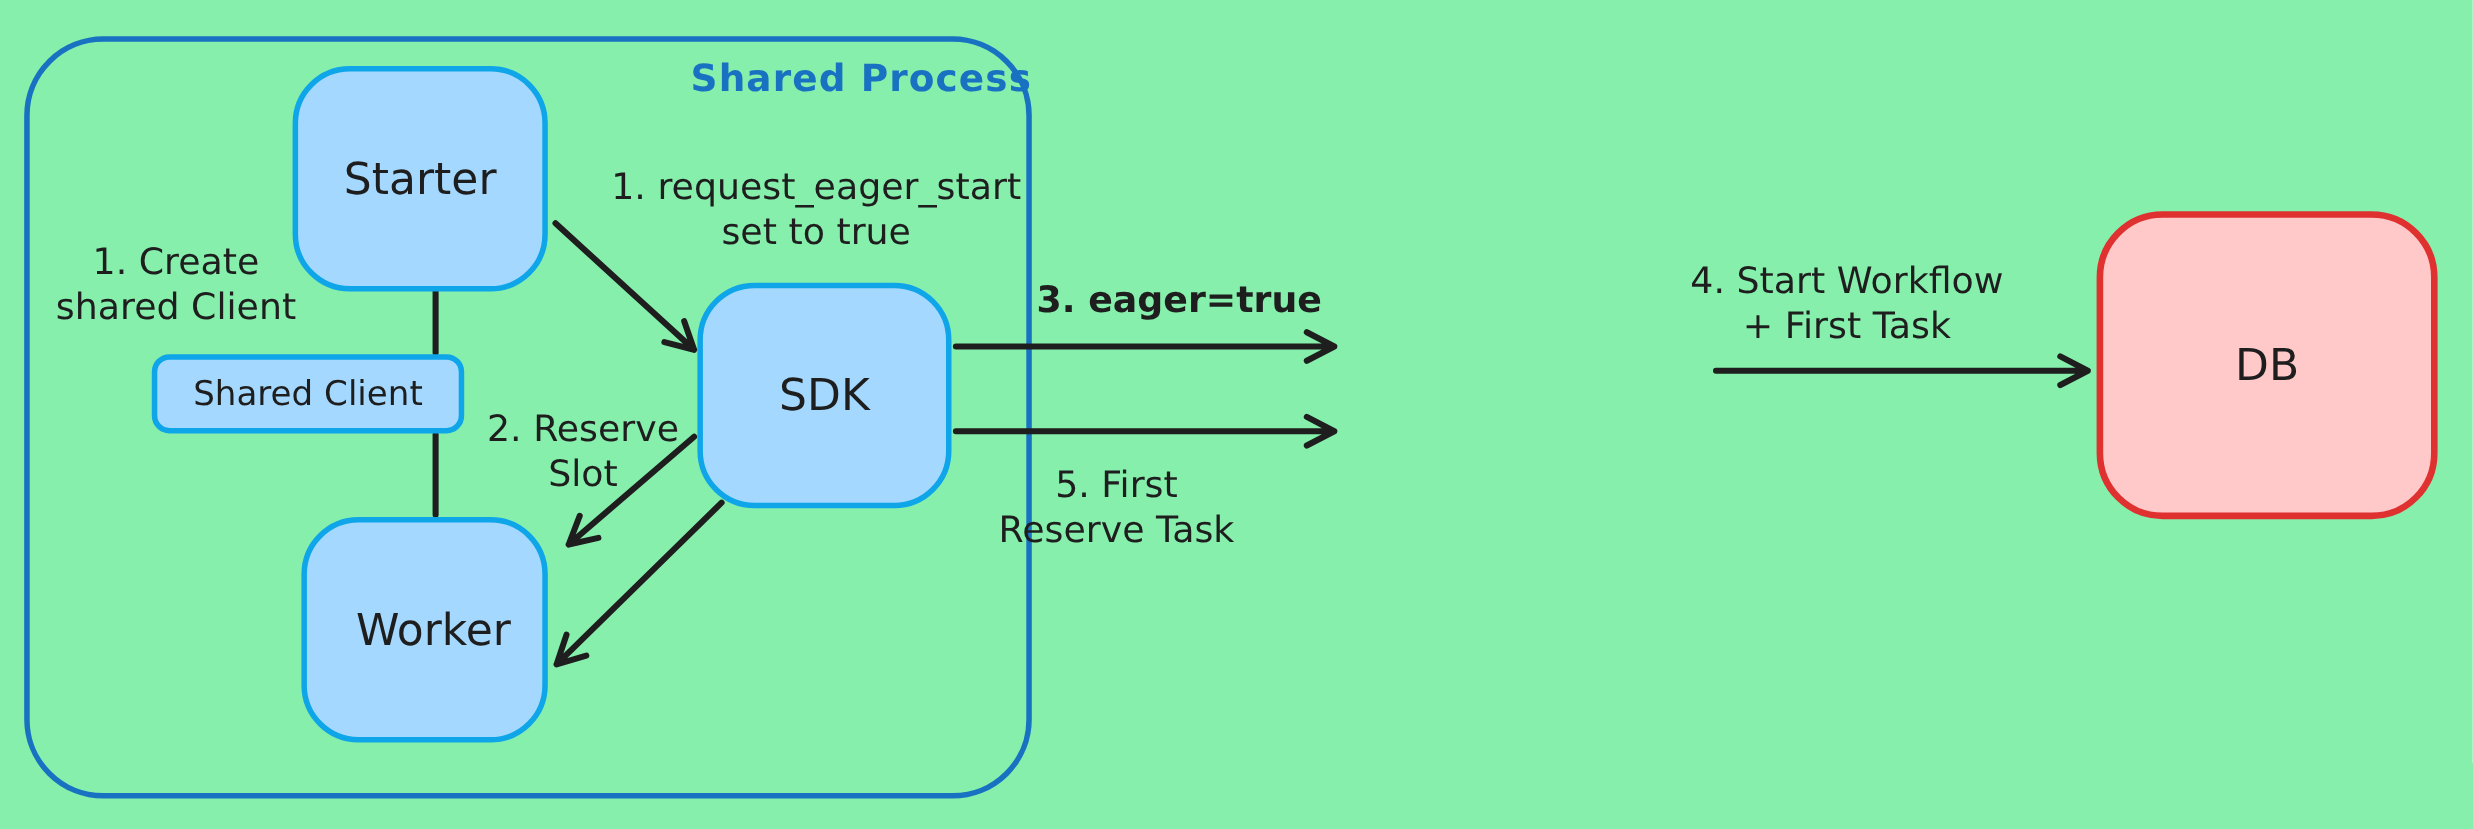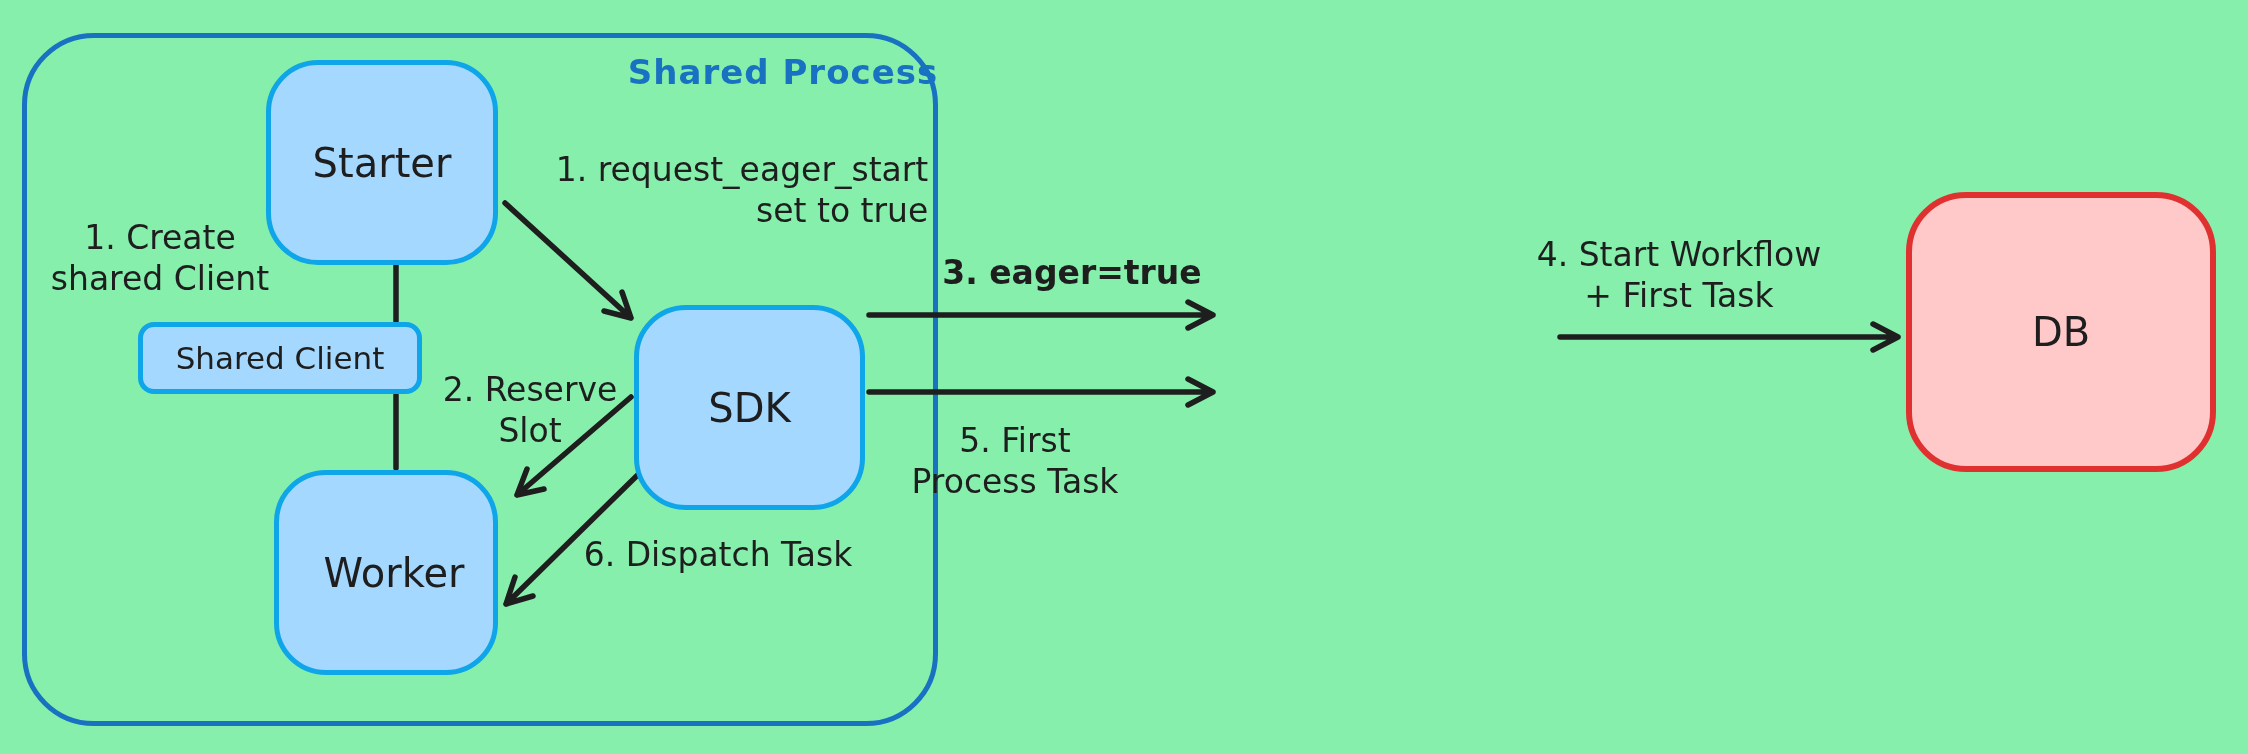--- a/index.html
+++ b/index.html
@@ -24,29 +24,29 @@
   }
   .node{
     position:absolute;display:flex;align-items:center;justify-content:center;
     box-sizing:border-box;white-space:nowrap;font-weight:500;
   }
   .node.blue{background:#a5d8ff;border:5px solid #0ea5e9;}
   .node.red{background:#ffc9c9;border:6px solid #e03131;}
   .node-starter{left:266px;top:60px;width:232px;height:205px;border-radius:52px;font-size:40px;}
   .node-shared-client{left:138px;top:322px;width:284px;height:72px;border-radius:16px;font-size:31px;border-width:4px;}
   .node-worker{left:274px;top:470px;width:224px;height:205px;border-radius:52px;font-size:40px;padding-left:16px;}
-  .node-sdk{left:634px;top:257px;width:231px;height:205px;border-radius:52px;font-size:40px;margin-top:48px;}
+  .node-sdk{left:634px;top:257px;width:231px;height:205px;border-radius:52px;font-size:40px;}
   .node-server{left:1224px;top:145px;width:332px;height:427px;border-radius:50%;font-size:40px;}
   .node-db{left:1906px;top:192px;width:310px;height:280px;border-radius:60px;font-size:40px;}
   .note{
     position:absolute;transform:translate(-50%,-50%);
     font-size:33px;line-height:41px;text-align:center;white-space:nowrap;color:#1e1e1e;
   }
   .note-create{left:160px;top:258px;}
-  .note-eager-start{left:742px;top:190px;text-align:right;}
+  .note-eager-start{left:742px;top:190px;}
   .note-reserve{left:530px;top:410px;}
   .note-dispatch{left:718px;top:554px;}
   .note-eager-true{left:1072px;top:272px;font-weight:bold;}
   .note-first-task{left:1015px;top:461px;}
   .note-start-workflow{left:1679px;top:275px;}
 </style>
 </head>
 <body>
 
 <div class="canvas">
@@ -86,28 +86,25 @@
     <div>shared Client</div>
   </div>
   <div class="note note-eager-start">
     <div>1. request_eager_start</div>
     <div>set to true</div>
   </div>
   <div class="note note-reserve">
     <div>2. Reserve</div>
     <div>Slot</div>
   </div>
-  <div class="note note-dispatch">
-    <div>6. Dispatch Task</div>
-  </div>
   <div class="note note-eager-true">
     <div>3. eager=true</div>
   </div>
   <div class="note note-first-task">
     <div>5. First</div>
-    <div>Process Task</div>
+    <div>Reserve Task</div>
   </div>
   <div class="note note-start-workflow">
     <div>4. Start Workflow</div>
     <div>+ First Task</div>
   </div>
 
 </div>
 
 </body></html>

